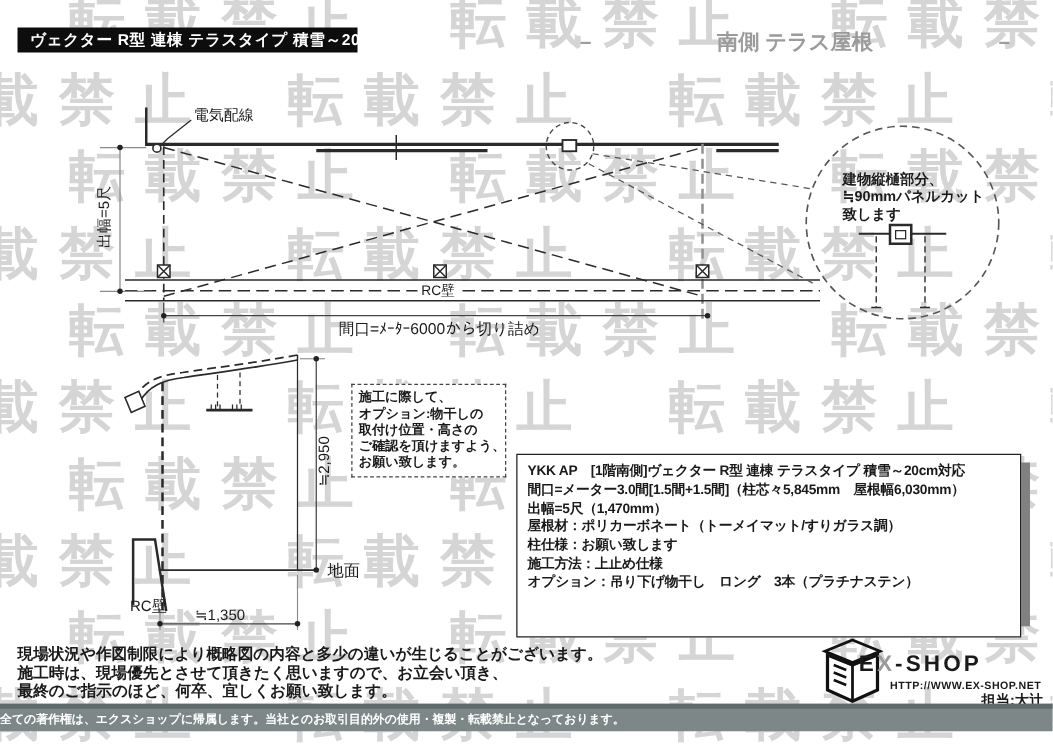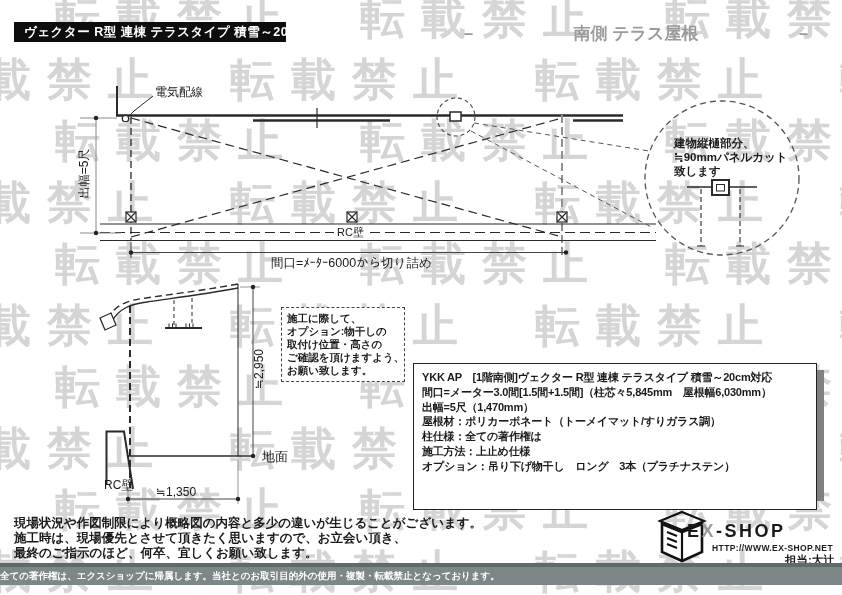--- a/index.html
+++ b/index.html
@@ -183,21 +183,21 @@
   <div>ご確認を頂けますよう、</div>
   <div>お願い致します。</div>
 </div>
 
 <div id="spec-shadow"></div>
 <div id="spec-box">
   <div>YKK AP　[1階南側]ヴェクター R型 連棟 テラスタイプ 積雪～20cm対応</div>
   <div>間口=メーター3.0間[1.5間+1.5間]（柱芯々5,845mm　屋根幅6,030mm）</div>
   <div>出幅=5尺（1,470mm）</div>
   <div>屋根材：ポリカーボネート（トーメイマット/すりガラス調）</div>
-  <div>柱仕様：全ての著作権は</div>
+  <div>柱仕様：お願い致します</div>
   <div>施工方法：上止め仕様</div>
   <div>オプション：吊り下げ物干し　ロング　3本（プラチナステン）</div>
 </div>
 
 <div id="disclaimer">
   <div>現場状況や作図制限により概略図の内容と多少の違いが生じることがございます。</div>
   <div>施工時は、現場優先とさせて頂きたく思いますので、お立会い頂き、</div>
   <div>最終のご指示のほど、何卒、宜しくお願い致します。</div>
 </div>
 

